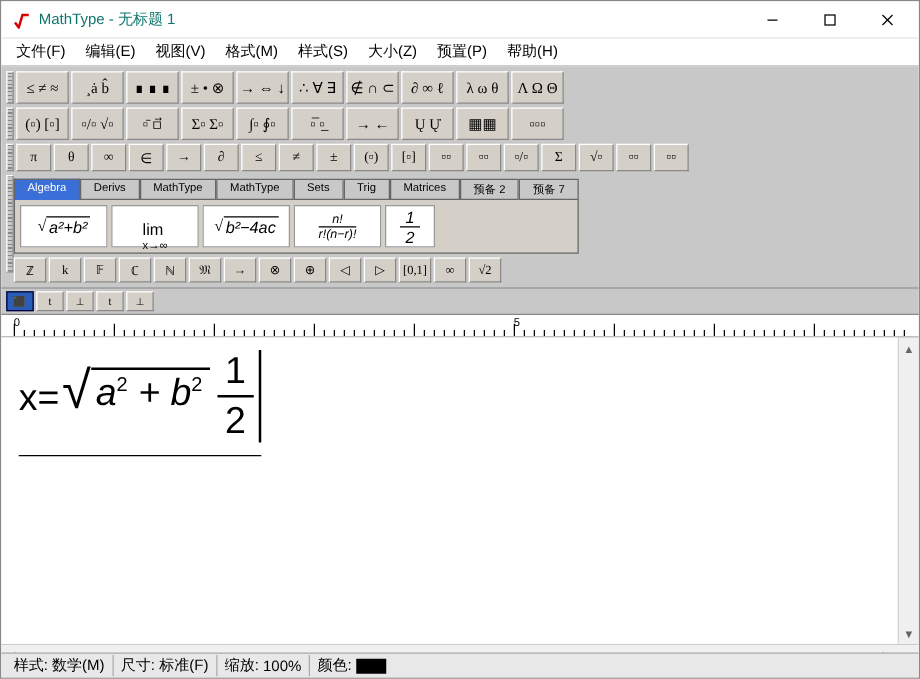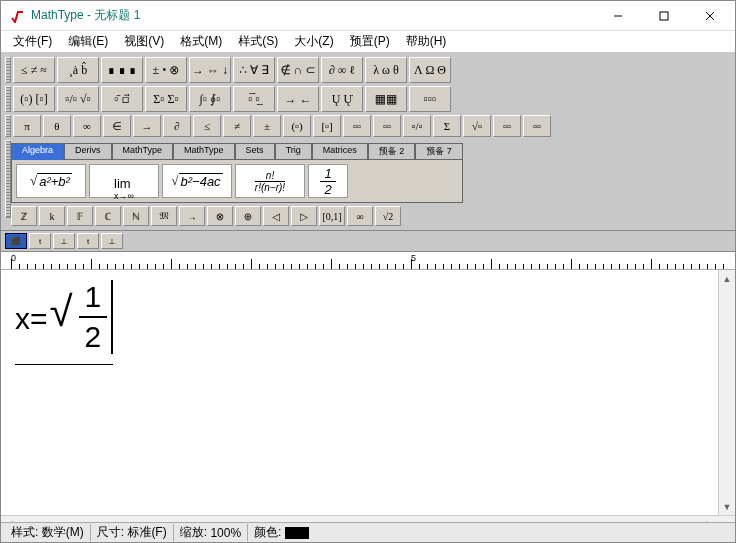--- a/index.html
+++ b/index.html
@@ -311,20 +311,23 @@
     <div class="tick minor" style="left: 714px;"></div>
     <div class="tick minor" style="left: 722px;"></div>
   </div>
 
 <div class="editor-wrap">
   <div class="editor">
     <div class="formula">
       <span class="eq">x=</span>
       <span class="sqrt-wrap">
         <span class="sqrt-sign">√</span>
+        <span class="sqrt-body">
+          <span>a</span><sup>2</sup> + <span>b</span><sup>2</sup>
+        </span>
       </span>
       <span class="frac-wrap">
         <span class="frac-num">1</span>
         <span class="frac-line"></span>
         <span class="frac-den">2</span>
       </span>
     </div>
   </div>
   <div class="vscroll">
     <div class="arr">▲</div>

